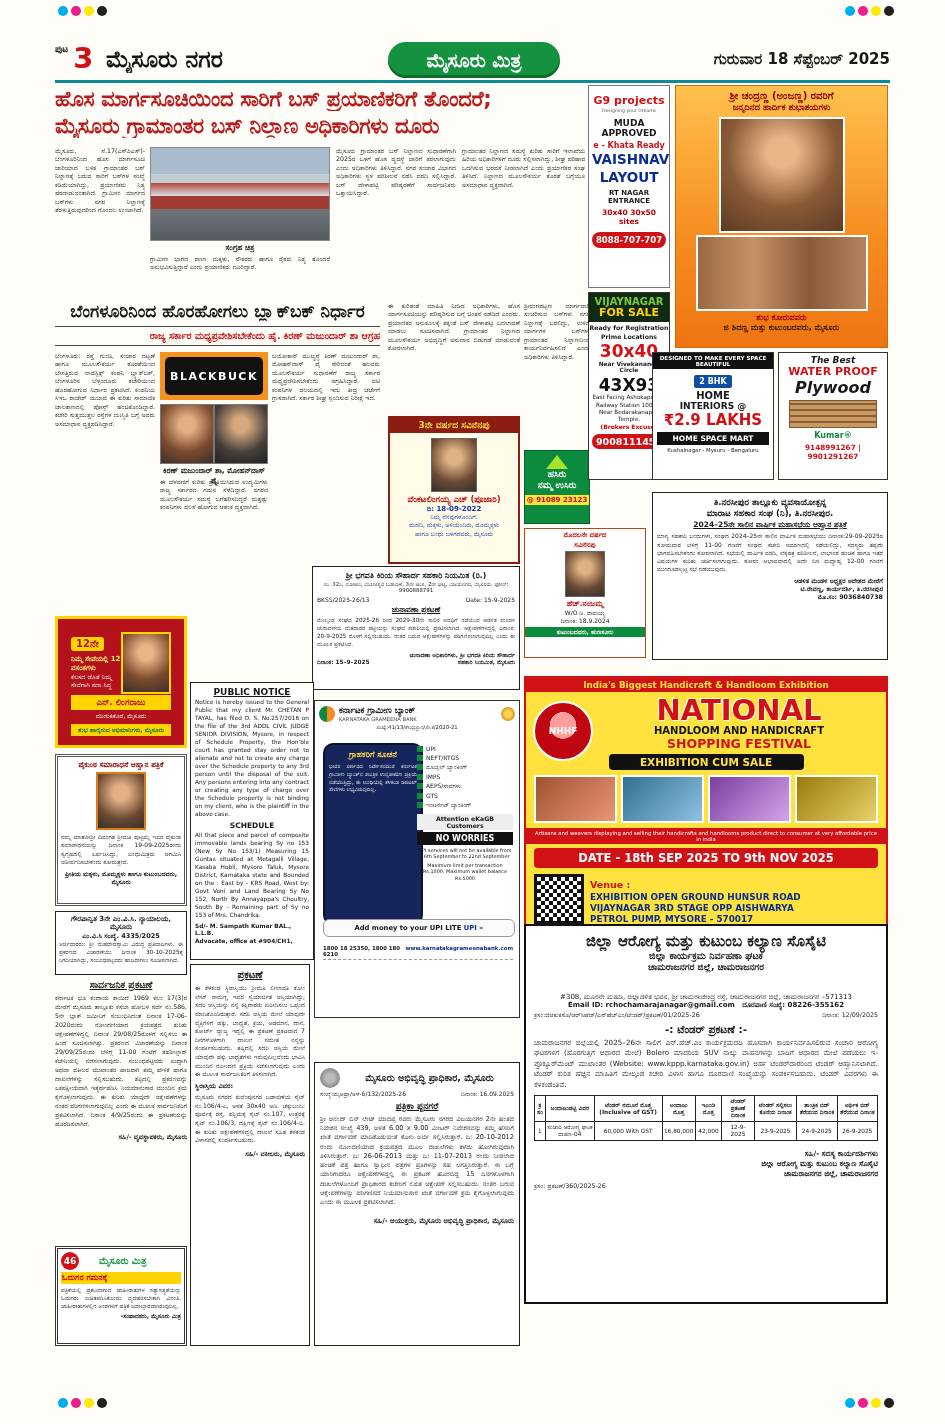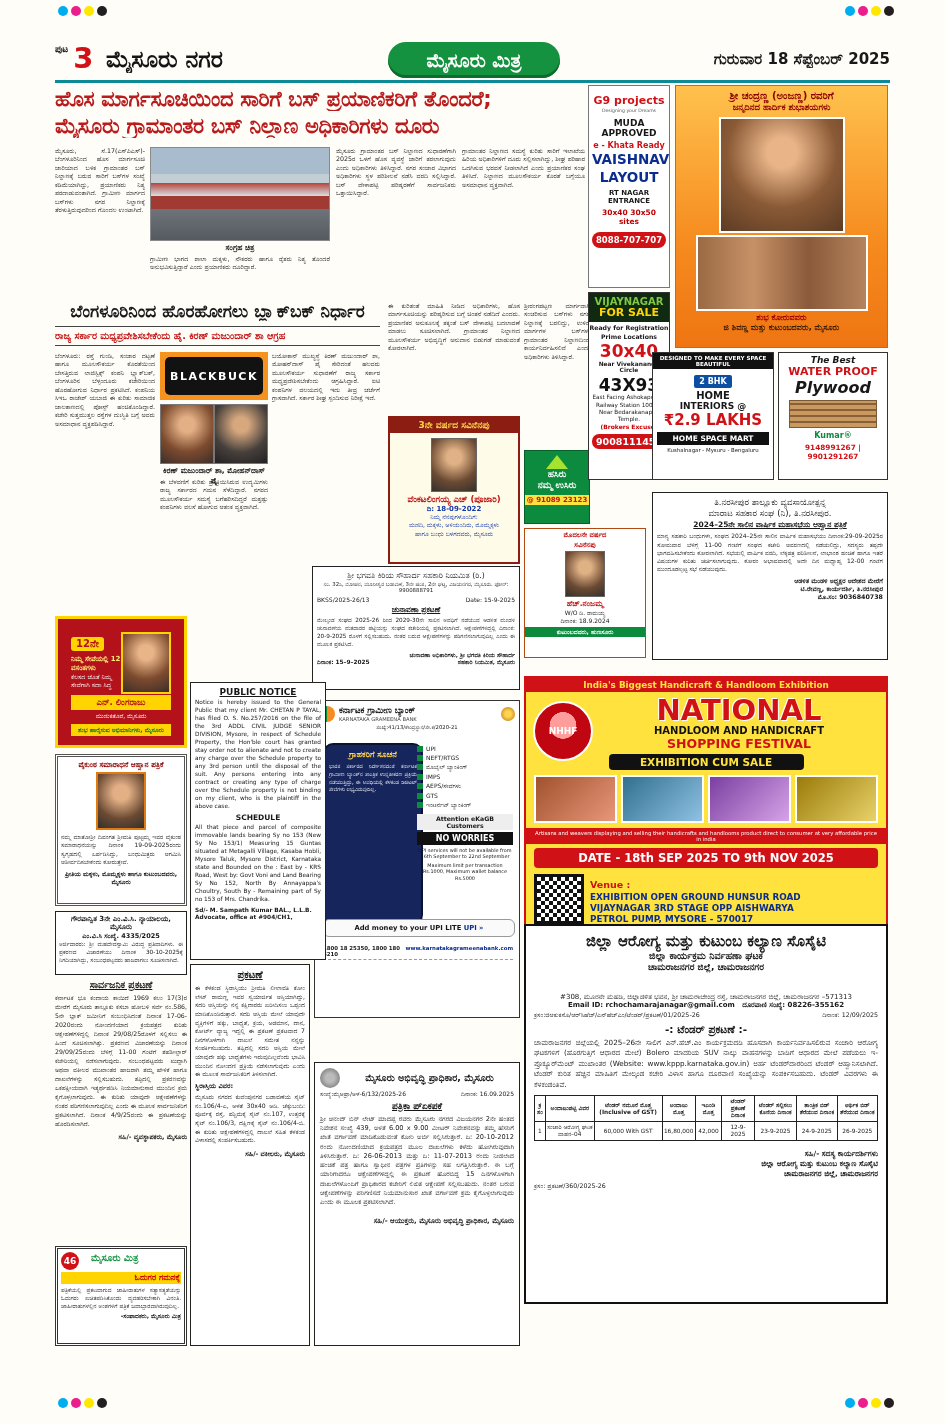--- a/index.html
+++ b/index.html
@@ -20,21 +20,21 @@
          color:#fff;font-weight:bold;font-size:19px;box-shadow:inset 0 -3px 0 #0c6b2d}
   .date{font-size:15px;font-weight:bold;text-align:right}
   
   .hl{font-size:21px;font-weight:bold;color:#b91c1c;letter-spacing:-.3px}
   .cap{font-size:7.5px;font-weight:bold;text-align:center}
   .photo-bus{border:1px solid #8a8a8a;background:
      linear-gradient(180deg,#a9bccd 0%,#a9bccd 28%,#c3cdd4 28%,#c3cdd4 38%,
      #b5443a 38%,#d8dee2 52%,#a03a32 52%,#a03a32 66%,#6e747a 66%,#555a60 100%)}
   
   .bh{font-size:17px;font-weight:bold;text-align:center}
-  .bsub{font-size:9.5px;font-weight:bold;color:#c21212;text-align:left;
+  .bsub{font-size:9.5px;font-weight:bold;color:#c21212;text-align:right;
         border-top:1.5px solid #444;border-bottom:1.5px solid #444;padding:3px 0}
   .bblogo{background:#f6921e;padding:5px}
   .bbinner{background:#121212;border-radius:5px;height:100%;display:flex;align-items:center;justify-content:center;
            color:#fff;font-weight:bold;font-size:11px;letter-spacing:1.5px}
   .pp{width:50%;height:100%;float:left;border:1px solid #777;box-sizing:border-box}
   .p1{background:radial-gradient(circle at 50% 34%,#e3b086 16%,#7d4b2e 58%,#3c2e2a 100%)}
   .p2{background:radial-gradient(circle at 50% 34%,#d7a87e 16%,#46403c 60%,#232021 100%)}
   
   .mem3{border:2px solid #8c1d12;background:#fffbe9;text-align:center}
   .mem3h{background:#8c1d12;color:#ffd34d;font-weight:bold;font-size:9px;padding:2px}
@@ -98,21 +98,21 @@
   .ply{border:1.5px solid #333;background:#fff;text-align:center}
   .ply1{font-size:9px;font-style:italic;font-weight:bold;margin-top:2px}
   .ply2{font-size:11px;font-weight:bold;color:#d01217}
   .ply3{font-size:16px;font-weight:bold;font-style:italic}
   .sheets{width:86px;height:26px;margin:3px auto;border:1px solid #7a5a36;
      background:repeating-linear-gradient(0deg,#c89a62 0 4px,#8a5f35 4px 6px)}
   .neem{color:#0c8a3e;font-weight:bold;font-size:8px}
   .plyph{color:#d01217;font-weight:bold;font-size:7.3px;margin-top:3px}
   
   .ntc{border:1.5px solid #222;background:#fff;padding:4px}
-  .ntc-h1{font-size:8.5px;font-weight:normal;text-align:center;line-height:1.25}
+  .ntc-h1{font-size:8.5px;font-weight:bold;text-align:center;line-height:1.25}
   .ntc-sub{font-size:7.5px;font-weight:bold;text-align:center;text-decoration:underline;margin:2px 0}
   .ntc-body{font-size:6px;line-height:1.38;text-align:justify}
   .ntc-sign{font-size:6.3px;font-weight:bold;text-align:right;margin-top:3px;line-height:1.3}
   .refrow{display:flex;justify-content:space-between;font-size:6px;margin:2px 0}
   .addr6{font-size:5.4px;text-align:center;line-height:1.25}
   .footrow{display:flex;justify-content:space-between;align-items:flex-end;font-size:5.8px;font-weight:bold;margin-top:3px}
   
   .exh{background:#ffe23d;border:2.5px solid #d01217}
   .exh-top{background:#d01217;color:#ffe23d;font-weight:bold;font-size:8.8px;text-align:center;padding:2px 0}
   .exh-logo{position:absolute;left:7px;top:23px;width:56px;height:56px;border-radius:50%;
@@ -220,25 +220,25 @@
   .vkf{font-size:6.2px;font-weight:bold;margin-top:3px}
   
   .court{border:1.5px solid #222;background:#fff;padding:3px}
   .crth{font-size:7px;font-weight:bold;text-align:center}
   .crtc{font-size:6.5px;font-weight:bold;text-align:center;margin:1px 0}
   .crtb{font-size:5.8px;line-height:1.35;text-align:justify}
   .sarh{font-size:9.5px;font-weight:bold;text-align:center;text-decoration:underline}
   .sarb{font-size:6.2px;line-height:1.45;text-align:justify;margin-top:3px}
   .sars{font-size:6.5px;font-weight:bold;text-align:right;margin-top:4px}
   .rdrs{border:3px double #333;background:#fff;padding:3px}
-  .rrow{display:flex;gap:12px}
+  .rrow{display:flex;align-items:center;gap:20px}
   .rbadge{width:18px;height:18px;border-radius:50%;background:#d01217;color:#fff;font-weight:bold;font-size:9px;
           display:flex;align-items:center;justify-content:center;flex:0 0 auto}
   .rbrand{color:#15923f;font-weight:bold;font-size:9.5px}
-  .rh{background:#ffd400;color:#c00;font-weight:bold;font-size:8px;text-align:right;margin-top:2px;padding:1px}
+  .rh{background:#ffd400;color:#c00;font-weight:bold;font-size:8px;text-align:left;margin-top:2px;padding:1px}
   .rb{font-size:5.8px;line-height:1.4;text-align:justify;margin-top:2px}
   .rs{font-size:6px;font-weight:bold;text-align:right;margin-top:2px}
 </style>
 </head>
 <body>
 
 <div id="page">
 
   <div class="blk dots" style="left:58px;top:6px">
     <i class="dot d-c"></i>
@@ -549,26 +549,26 @@
 
   <div class="blk mada" style="left:314px;top:1062px;width:206px;height:284px">
     <div class="mhead">
       <span class="mlogo"></span>
       <span class="mh">ಮೈಸೂರು ಅಭಿವೃದ್ಧಿ ಪ್ರಾಧಿಕಾರ, ಮೈಸೂರು</span>
     </div>
     <div class="refrow" style="font-size:6px">
       <span>ಸಂಖ್ಯೆ:ಮೈಅಪ್ರಾ/ಅಳೆ-6/132/2025-26</span>
       <span>ದಿನಾಂಕ: 16.09.2025</span>
     </div>
-    <div class="msub">ಪತ್ರಿಕಾ ಪ್ಏಕಪಕೆ</div>
+    <div class="msub">ಪತ್ರಿಕಾ ಪ್ಜನಗರೆ</div>
     <div class="t62 j">ಶ್ರೀ ಆನಂದ್ ಬಿನ್ ಲೇಟ್ ಮಾದಪ್ಪ ರವರು ಮೈಸೂರು ನಗರದ ವಿಜಯನಗರ 2ನೇ ಹಂತದ ನಿವೇಶನ ಸಂಖ್ಯೆ 439, ಅಳತೆ 6.00 x 9.00 ಮೀಟರ್ ನಿವೇಶನವನ್ನು ತಮ್ಮ ಹೆಸರಿಗೆ ಖಾತೆ ವರ್ಗಾವಣೆ ಮಾಡಿಕೊಡುವಂತೆ ಕೋರಿ ಅರ್ಜಿ ಸಲ್ಲಿಸಿರುತ್ತಾರೆ. ದಿ: 20-10-2012 ರಂದು ನೋಂದಣಿಯಾದ ಕ್ರಯಪತ್ರದ ಮೂಲ ದಾಖಲೆಗಳು ಕಳೆದು ಹೋಗಿರುವುದಾಗಿ ತಿಳಿಸಿರುತ್ತಾರೆ. ದಿ: 26-06-2013 ಮತ್ತು ದಿ: 11-07-2013 ರಂದು ನೀಡಲಾದ ಹಂಚಿಕೆ ಪತ್ರ ಹಾಗೂ ಸ್ವಾಧೀನ ಪತ್ರಗಳ ಪ್ರತಿಗಳನ್ನು ಸಹ ಲಗತ್ತಿಸಿರುತ್ತಾರೆ. ಈ ಬಗ್ಗೆ ಯಾರಿಗಾದರೂ ಆಕ್ಷೇಪಣೆಗಳಿದ್ದಲ್ಲಿ ಈ ಪ್ರಕಟಣೆ ಹೊರಬಿದ್ದ 15 ದಿನಗಳೊಳಗಾಗಿ ದಾಖಲೆಗಳೊಂದಿಗೆ ಪ್ರಾಧಿಕಾರದ ಕಚೇರಿಗೆ ಲಿಖಿತ ಆಕ್ಷೇಪಣೆ ಸಲ್ಲಿಸಬಹುದು. ನಂತರ ಬರುವ ಆಕ್ಷೇಪಣೆಗಳನ್ನು ಪರಿಗಣಿಸದೆ ನಿಯಮಾನುಸಾರ ಖಾತೆ ವರ್ಗಾವಣೆ ಕ್ರಮ ಕೈಗೊಳ್ಳಲಾಗುವುದು ಎಂದು ಈ ಮೂಲಕ ಪ್ರಕಟಿಸಲಾಗಿದೆ.</div>
     <div class="msig">ಸಹಿ/- ಆಯುಕ್ತರು, ಮೈಸೂರು ಅಭಿವೃದ್ಧಿ ಪ್ರಾಧಿಕಾರ, ಮೈಸೂರು</div>
   </div>
 
-  <div class="blk pnen" style="left:190px;top:682px;width:136px;height:278px">
+  <div class="blk pnen" style="left:190px;top:682px;width:124px;height:278px">
     <div class="pnh">PUBLIC NOTICE</div>
     <div class="pnp j">Notice is hereby issued to the General Public that my client Mr. CHETAN P TAYAL, has filed O. S. No.257/2016 on the file of the 3rd ADDL CIVIL JUDGE SENIOR DIVISION, Mysore, in respect of Schedule Property, the Hon'ble court has granted stay order not to alienate and not to create any charge over the Schedule property to any 3rd person until the disposal of the suit. Any persons entering into any contract or creating any type of charge over the Schedule property is not binding on my client, who is the plaintiff in the above case.</div>
     <div class="pnsh">SCHEDULE</div>
     <div class="pnp j">All that piece and parcel of composite immovable lands bearing Sy no 153 (New Sy No 153/1) Measuring 15 Guntas situated at Metagalli Village, Kasaba Hobli, Mysore Taluk, Mysore District, Karnataka state and Bounded on the : East by - KRS Road, West by: Govt Voni and Land Bearing Sy No 152, North By Annayappa's Choultry, South By - Remaining part of Sy no 153 of Mrs. Chandrika.</div>
     <div class="pnsig">
       <div>Sd/- M. Sampath Kumar BAL., L.L.B.</div>
       <div>Advocate, office at #904/CH1,</div>
 
     </div>
   </div>

